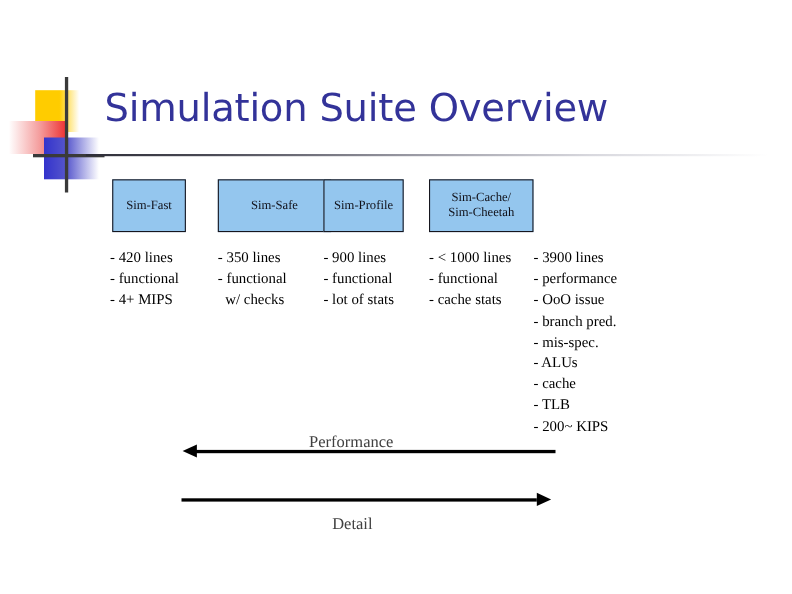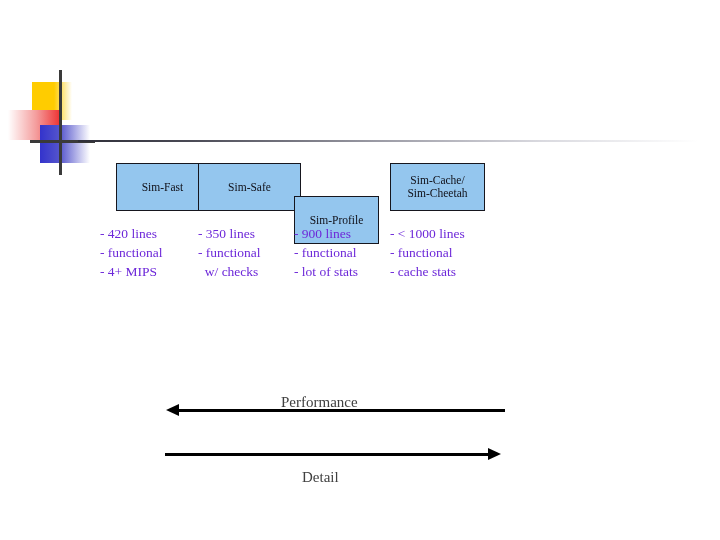--- a/index.html
+++ b/index.html
@@ -108,21 +108,21 @@
     height: 48px;
   }
 
   
   .col {
     position: absolute;
     top: 224px;
     font-family: "Liberation Serif", serif;
     font-size: 13.5px;
     line-height: 19.2px;
-    color: #6d28d9;
+    color: #000000;
     white-space: nowrap;
   }
   .col .line { display: block; }
 
   
   .arrow-label {
     position: absolute;
     font-family: "Liberation Serif", serif;
     font-size: 15px;
     color: #404040;
@@ -155,29 +155,30 @@
 <div class="slide">
 
   <div class="deco">
     <div class="deco-yellow"></div>
     <div class="deco-red"></div>
     <div class="deco-blue"></div>
     <div class="deco-hline"></div>
     <div class="deco-vline"></div>
   </div>
 
+  <div class="title">Simulation Suite Overview</div>
   <div class="title-rule"></div>
 
-  <div class="box" style="left:116px; width:93px;">
+  <div class="box" style="left:102px; width:67px;">
     <span><span>Sim-Fast</span></span>
   </div>
   <div class="box" style="left:198px; width:103px;">
     <span><span>Sim-Safe</span></span>
   </div>
-  <div class="box" style="left:294px; width:85px;margin-top:33px;">
+  <div class="box" style="left:294px; width:73px;">
     <span><span>Sim-Profile</span></span>
   </div>
   <div class="box" style="left:390px; width:95px;">
     <span>
       <span>Sim-Cache/</span><br>
       <span>Sim-Cheetah</span>
     </span>
   </div>
 
   <div class="col" style="left:100px;">
@@ -197,20 +198,31 @@
     <span class="line">- functional</span>
     <span class="line">- lot of stats</span>
   </div>
 
   <div class="col" style="left:390px;">
     <span class="line">- &lt; 1000 lines</span>
     <span class="line">- functional</span>
     <span class="line">- cache stats</span>
   </div>
 
+  <div class="col" style="left:485px;">
+    <span class="line">- 3900 lines</span>
+    <span class="line">- performance</span>
+    <span class="line">- OoO issue</span>
+    <span class="line">- branch pred.</span>
+    <span class="line">- mis-spec.</span>
+    <span class="line">- ALUs</span>
+    <span class="line">- cache</span>
+    <span class="line">- TLB</span>
+    <span class="line">- 200~ KIPS</span>
+  </div>
 
   <div class="arrow-label" style="left:281px; top:394px;">Performance</div>
   <div class="arrow-line" style="left:178px; top:409px; width:327px;"></div>
   <div class="arrow-head arrow-head-left" style="left:166px; top:404px;"></div>
 
   <div class="arrow-label" style="left:302px; top:438px;margin-top:31px;">Detail</div>
   <div class="arrow-line" style="left:165px; top:453px; width:323px;"></div>
   <div class="arrow-head arrow-head-right" style="left:488px; top:448px;"></div>
 
 </div>

